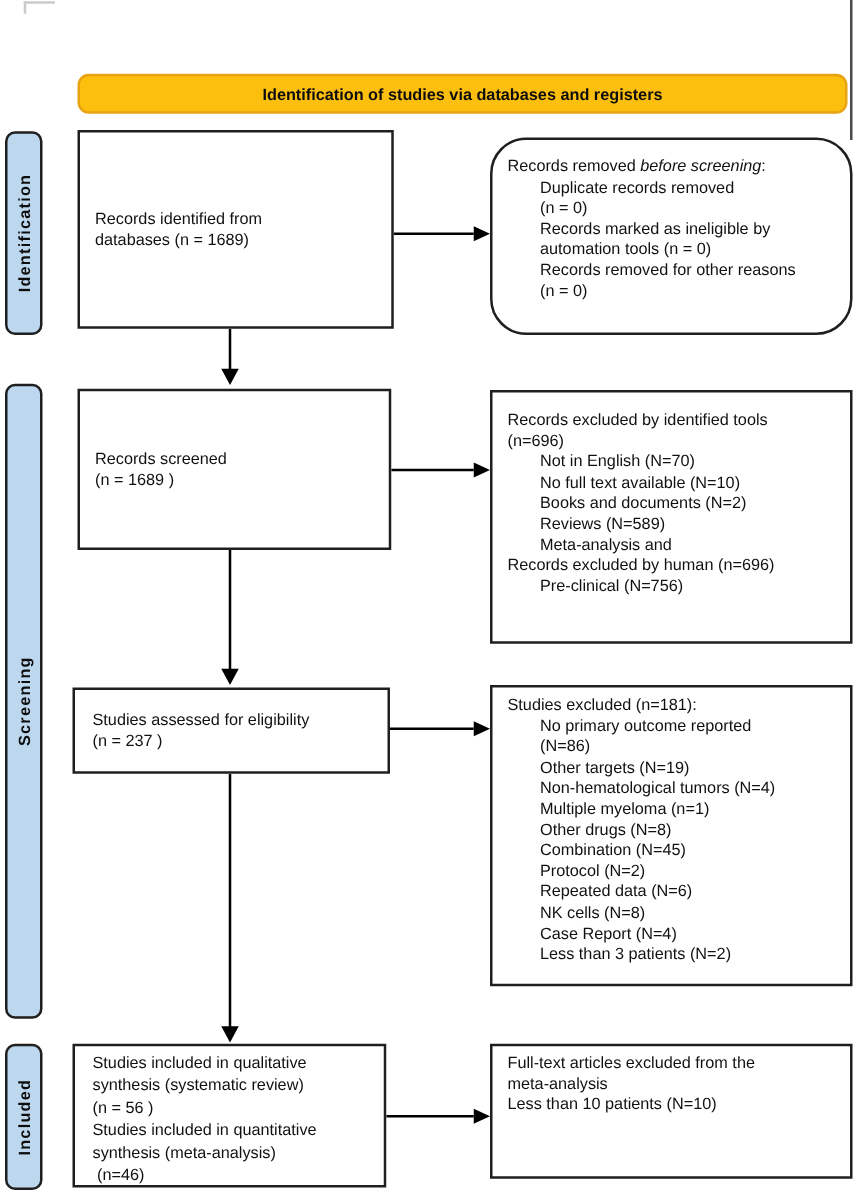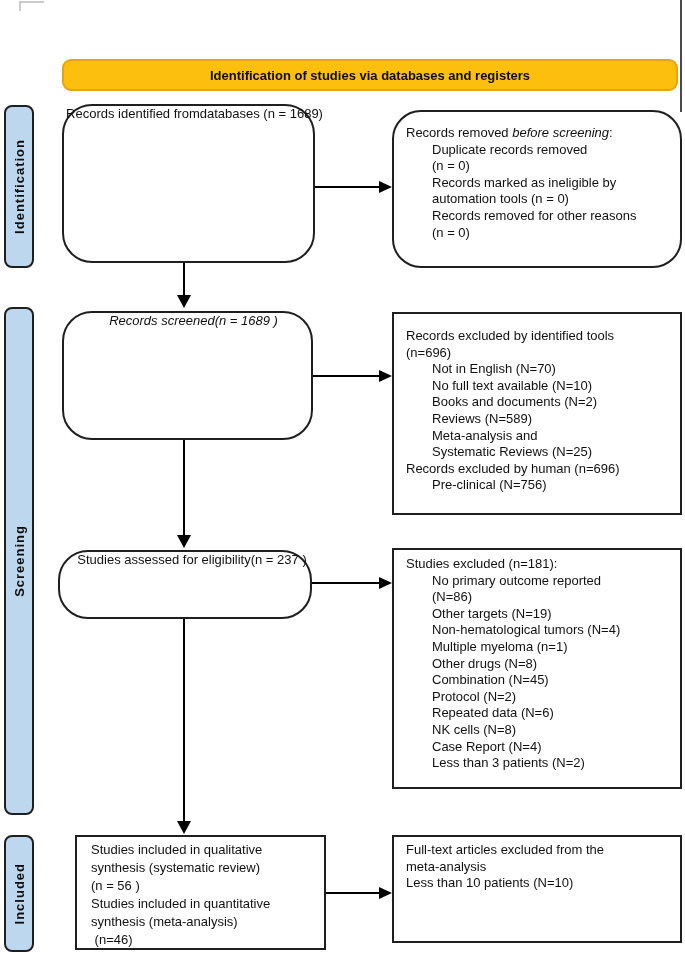--- a/index.html
+++ b/index.html
@@ -50,31 +50,31 @@
   }
   
   .box{
     position:absolute;
     background:#ffffff;
     border:2px solid var(--box-border);
     box-sizing:border-box;
     font-size:13px;line-height:16.6px;
     z-index:2;
   }
-  .vcenter{display:flex;flex-direction:row;justify-content:center;border-radius:30px;}
+  .vcenter{display:flex;flex-direction:column;justify-content:center;}
   .tline{white-space:pre;}
   .tline.ind{padding-left:26px;}
   .it{font-style:italic;}
   #box-identified        {left:62px; top:104px;width:253px;height:159px;padding-left:12px;}
   #box-removed           {left:392px;top:110px;width:290px;height:158px;padding:13px 4px 0 12px;border-radius:29px;}
-  #box-screened          {left:62px; top:311px;width:251px;height:129px;padding-left:12px;font-style:italic;}
+  #box-screened          {left:62px; top:311px;width:251px;height:129px;padding-left:12px;}
   #box-excluded-auto     {left:392px;top:312px;width:290px;height:203px;padding:14px 4px 0 12px;}
   #box-eligibility       {left:58px; top:550px;width:254px;height:69px; padding-left:14px;}
   #box-studies-excluded  {left:392px;top:548px;width:290px;height:241px;padding:6px 4px 0 12px;}
-  #box-included-synthesis{left:58px; top:835px;width:251px;height:115px;padding:4px 4px 0 14px;line-height:18px;margin-left:17px;}
+  #box-included-synthesis{left:58px; top:835px;width:251px;height:115px;padding:4px 4px 0 14px;line-height:18px;}
   #box-fulltext-excluded {left:392px;top:835px;width:290px;height:108px;padding:5px 4px 0 12px;}
   
   .aline{position:absolute;background:var(--arrow-color);z-index:1;}
   .ahead{position:absolute;width:0;height:0;z-index:1;}
   .ahead.right{border-top:6.5px solid transparent;border-bottom:6.5px solid transparent;border-left:13px solid var(--arrow-color);}
   .ahead.down {border-left:7px solid transparent;border-right:7px solid transparent;border-top:13px solid var(--arrow-color);}
   
   #arrow-v1-line{left:182.8px;top:263px;width:2.4px;height:33px;}
   #arrow-v1-head{left:177px;top:295px;}
   #arrow-v2-line{left:182.8px;top:440px;width:2.4px;height:96px;}
@@ -132,21 +132,20 @@
     </div>
 
   <div class="box" id="box-excluded-auto">
       <div class="tline"><span>Records excluded by identified tools</span></div>
       <div class="tline"><span>(n=696)</span></div>
       <div class="tline ind"><span>Not in English (N=70)</span></div>
       <div class="tline ind"><span>No full text available (N=10)</span></div>
       <div class="tline ind"><span>Books and documents (N=2)</span></div>
       <div class="tline ind"><span>Reviews (N=589)</span></div>
       <div class="tline ind"><span>Meta-analysis and</span></div>
-      <div class="tline ind"><span>Systematic Reviews (N=25)</span></div>
       <div class="tline"><span>Records excluded by human (n=696)</span></div>
       <div class="tline ind"><span>Pre-clinical (N=756)</span></div>
     </div>
 
   <div class="box vcenter" id="box-eligibility">
       <div class="tline"><span>Studies assessed for eligibility</span></div>
       <div class="tline"><span>(n = 237 )</span></div>
     </div>
 
   <div class="box" id="box-studies-excluded">

